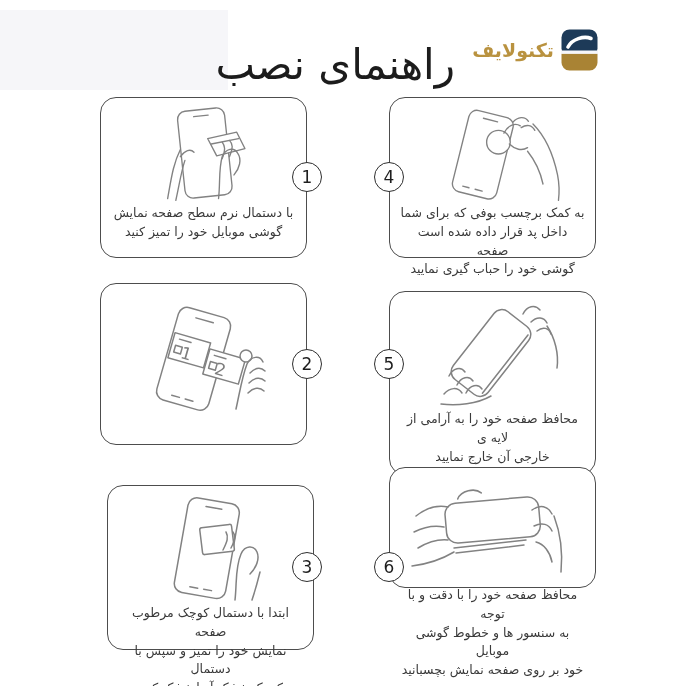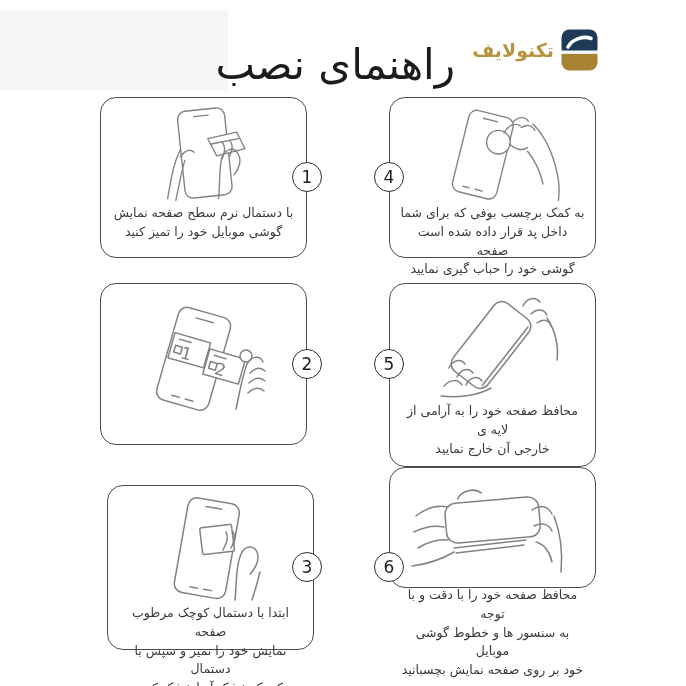--- a/index.html
+++ b/index.html
@@ -42,21 +42,21 @@
   .card .illus svg { display:block; }
   .caption {
     flex:0 0 auto;
     font-size:12.5px; line-height:1.5; color:#3a3a3a;
     text-align:center; direction:rtl; white-space:pre-line;
   }
   .pos-1 { left:100px; top:97px;  width:207px; height:161px; }
   .pos-2 { left:100px; top:283px; width:207px; height:162px; }
   .pos-3 { left:100px; top:485px; width:207px; height:165px;margin-left:7px; }
   .pos-4 { left:389px; top:97px;  width:207px; height:161px; }
-  .pos-5 { left:389px; top:283px; width:207px; height:184px; }
+  .pos-5 { left:389px; top:291px; width:207px; height:184px; }
   .pos-6 { left:389px; top:467px; width:207px; height:121px; }
   
   .badge {
     position:absolute; width:30px; height:30px; border-radius:50%;
     background:#fff; border:1.6px solid #2e2e2e;
     display:flex; align-items:center; justify-content:center;
     font-size:17px; color:#1e1e1e; z-index:5;
   }
   .b-1 { left:292px; top:162px; }
   .b-2 { left:292px; top:349px; }

